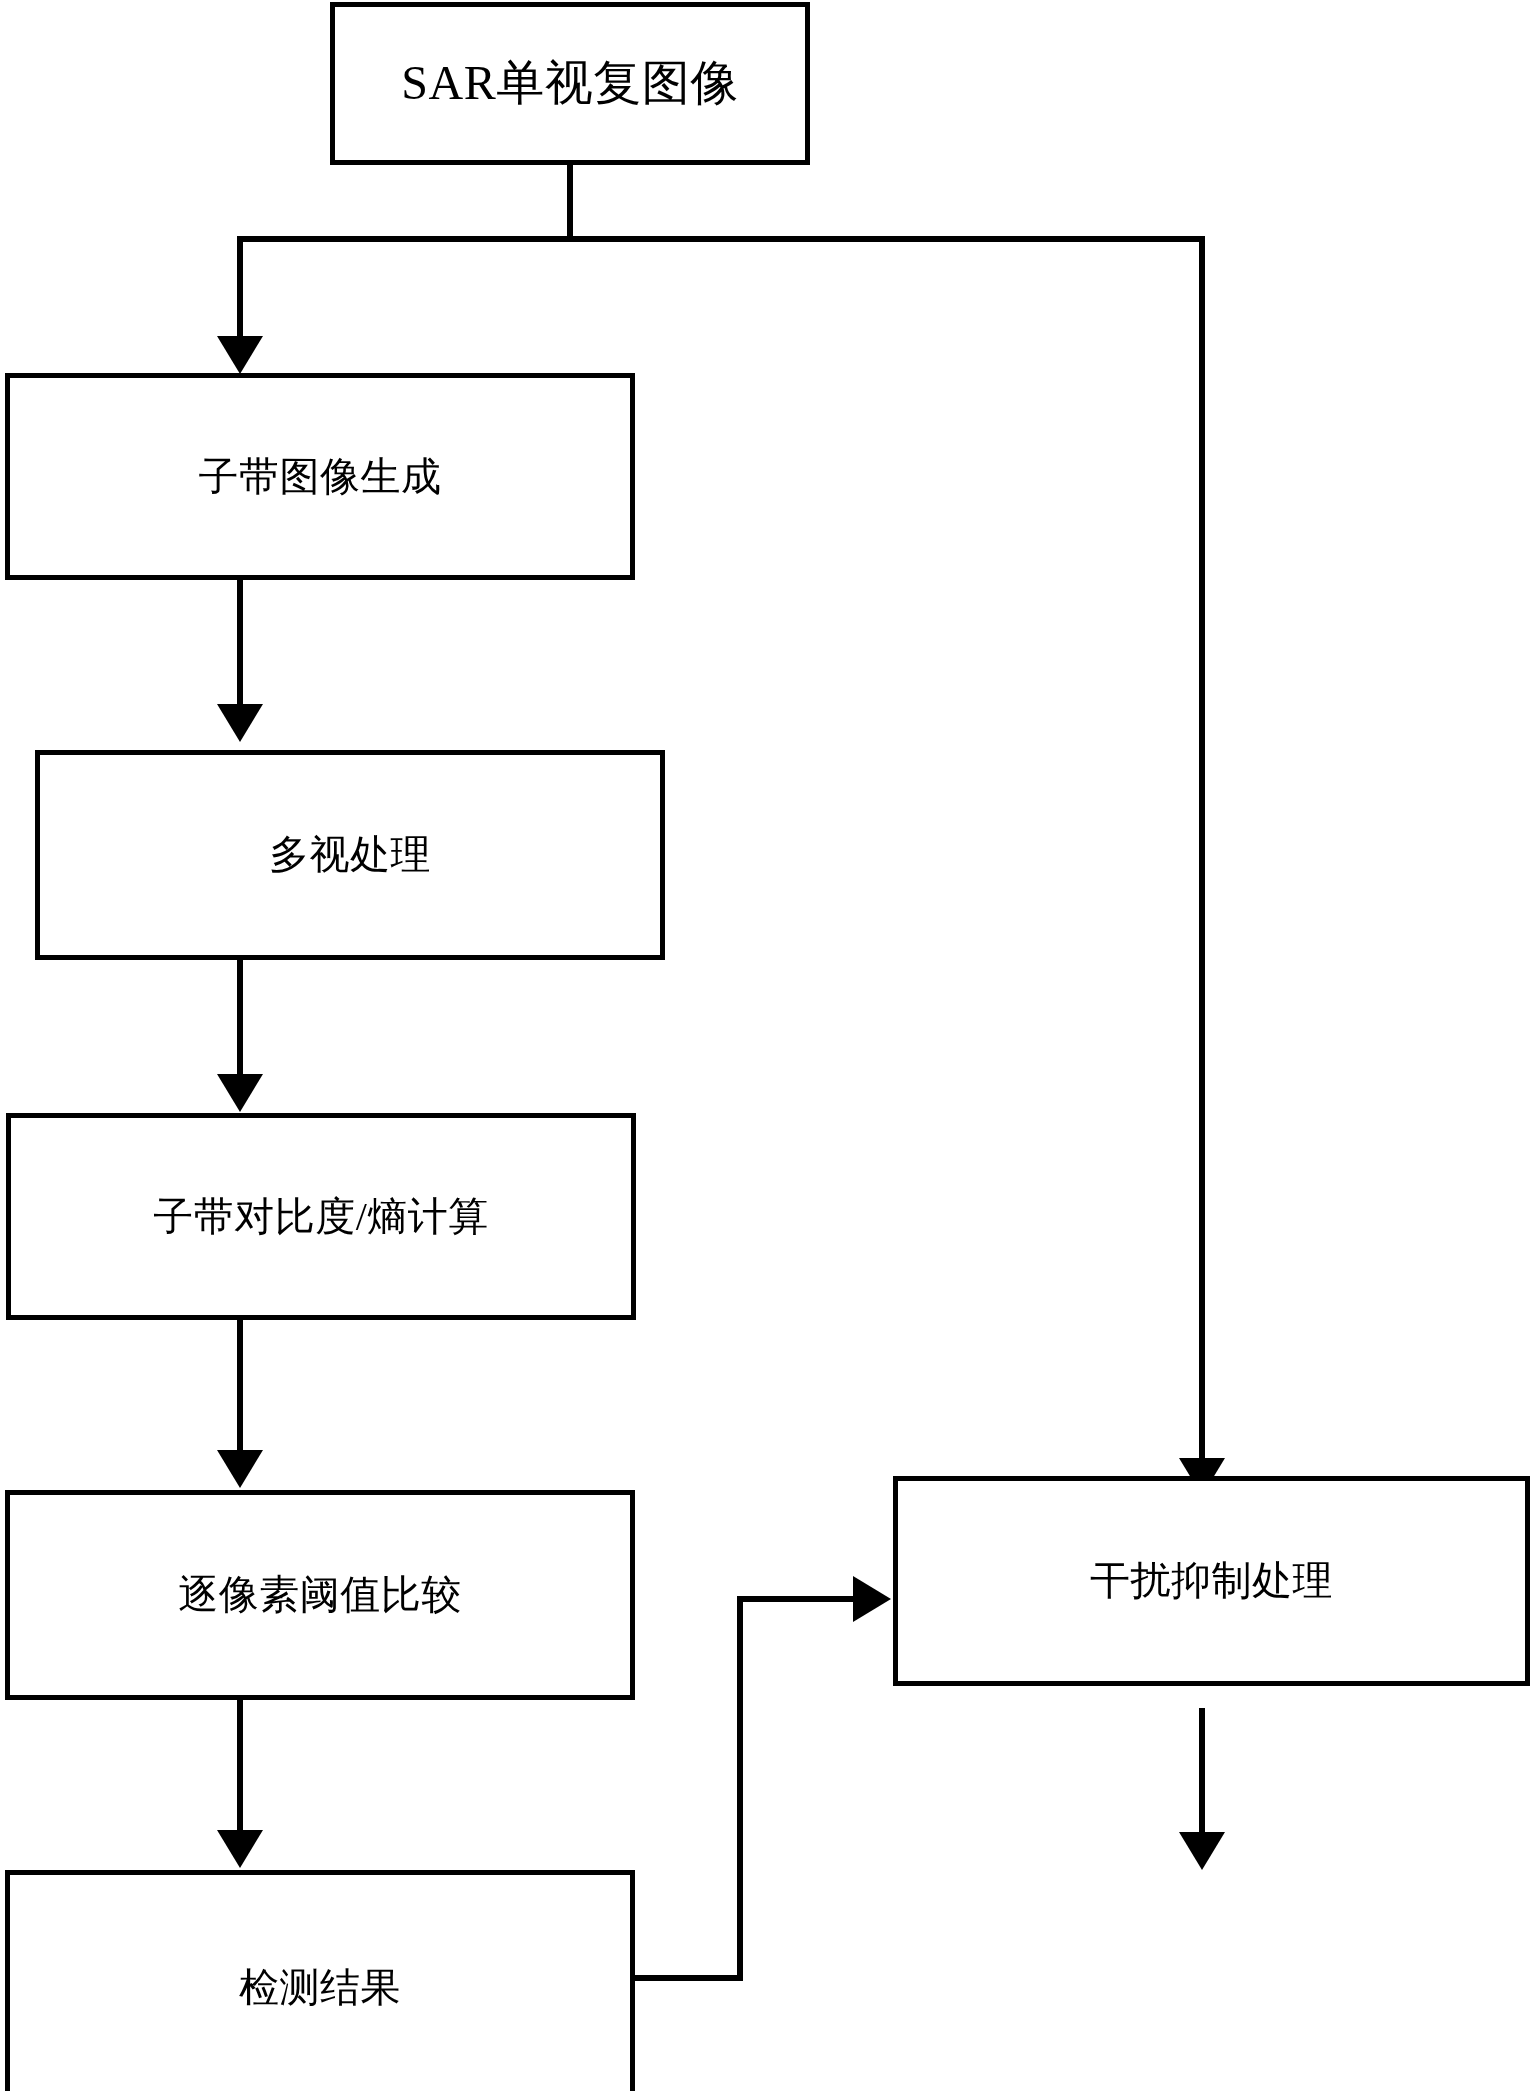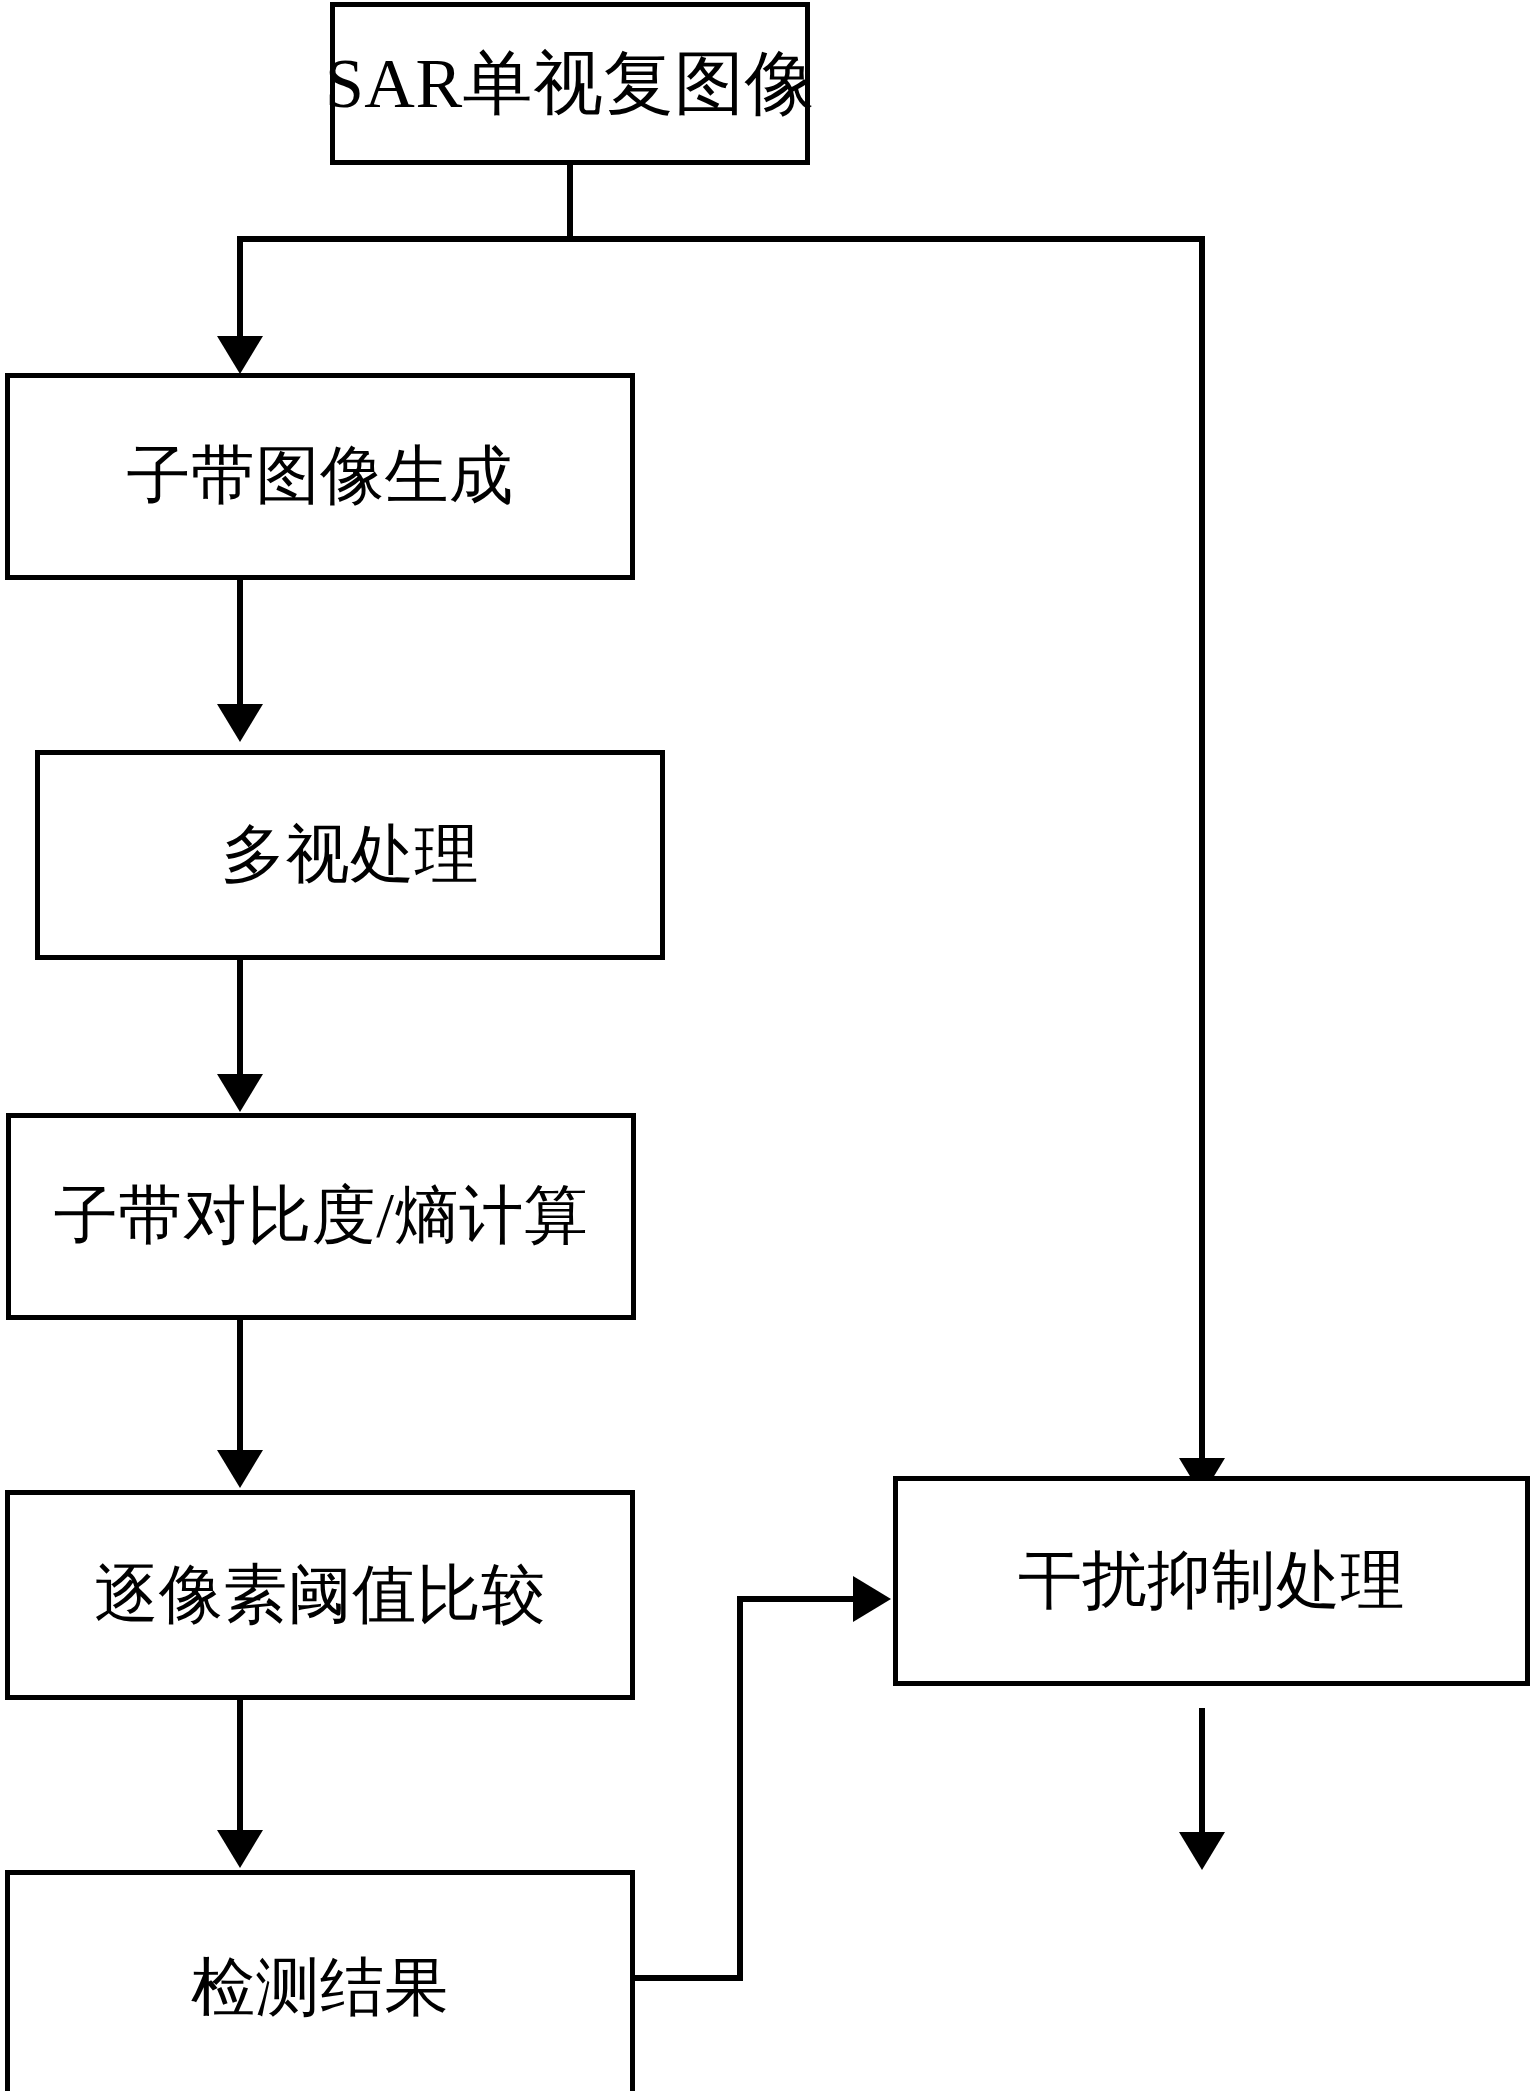--- a/index.html
+++ b/index.html
@@ -19,27 +19,27 @@
     position: absolute;
     box-sizing: border-box;
     border: 5px solid #000000;
     background: #ffffff;
     display: flex;
     align-items: center;
     justify-content: center;
     z-index: 5;
   }
   .node .label {
-    font-size: 64px;
+    font-size: 40px;
     line-height: 1.1;
     color: #000000;
     white-space: nowrap;
     letter-spacing: 0.5px;
   }
-  .node.top .label { font-size: 70px; }
+  .node.top .label { font-size: 48px; }
 
   
   .vline, .hline {
     position: absolute;
     background: #000000;
     z-index: 2;
   }
   .vline { width: 6px; }
   .hline { height: 6px; }
 

